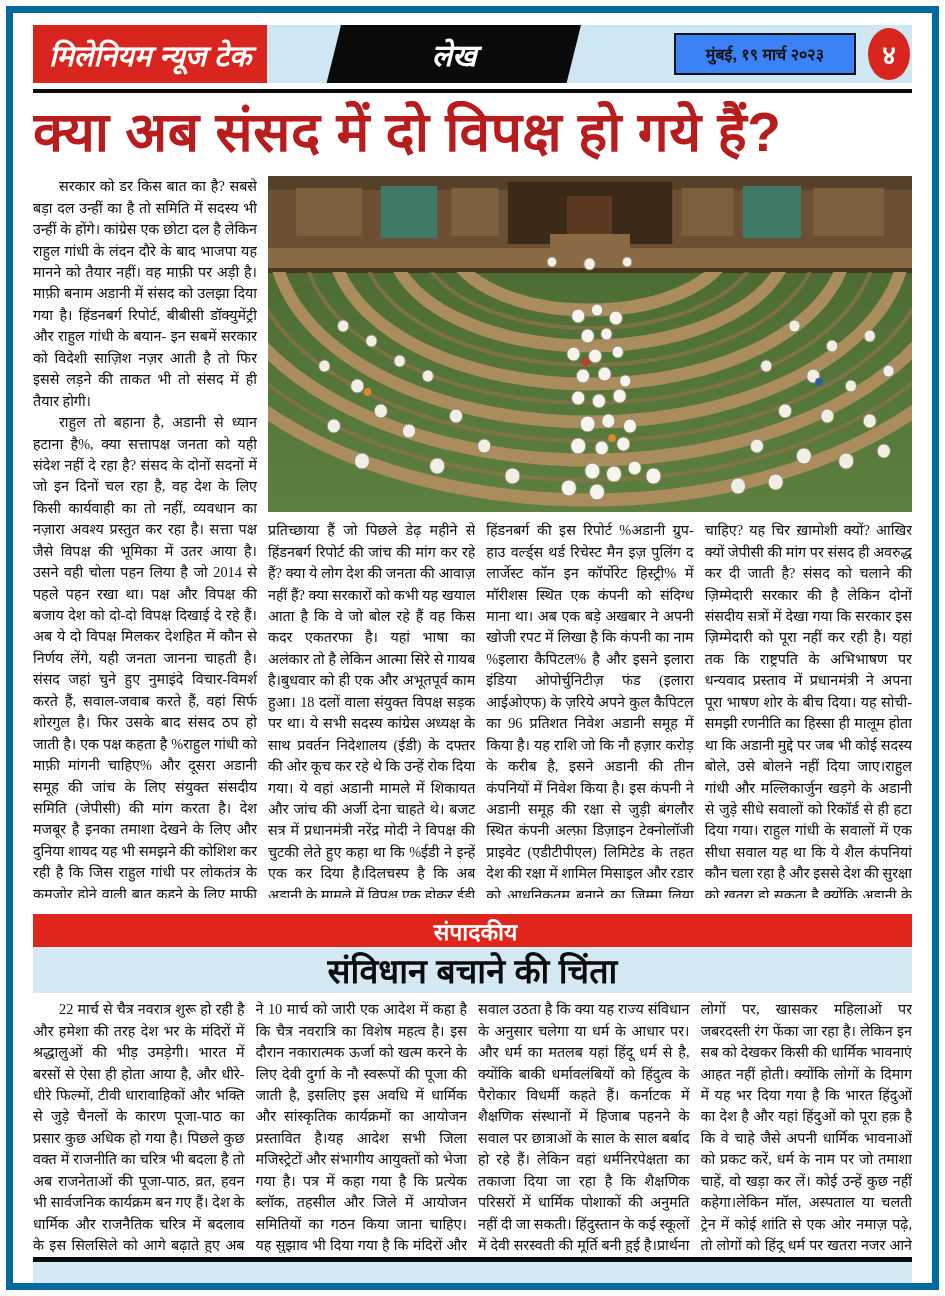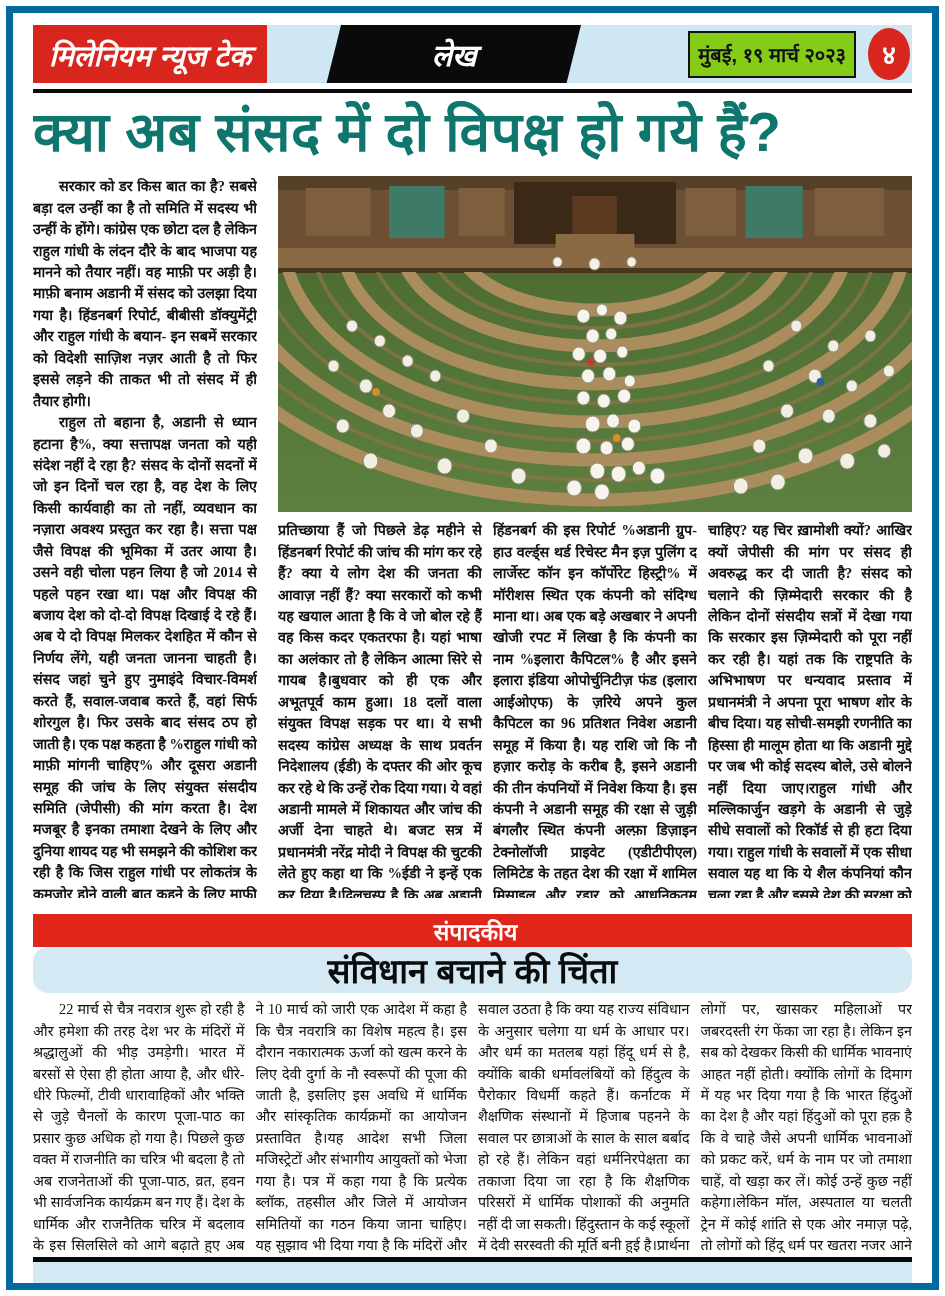--- a/index.html
+++ b/index.html
@@ -10,45 +10,45 @@
   
   .masthead{position:relative;height:58px;background:#cfe7f3;display:flex;align-items:stretch;}
   .nameplate{background:#d8251d;color:#fff;display:flex;align-items:center;padding:0 16px;
              font-family:"Liberation Sans","DejaVu Sans",sans-serif;font-weight:bold;font-style:italic;
              font-size:29px;white-space:nowrap;flex:0 0 auto;}
   .section-tab{position:absolute;left:50%;top:0;transform:translateX(-58%) skewX(-14deg);background:#0a0a0a;
                color:#fff;height:58px;width:240px;display:flex;align-items:center;justify-content:center;
                font-family:"Liberation Sans","DejaVu Sans",sans-serif;font-weight:bold;font-style:italic;font-size:30px;}
   .tab-text{transform:skewX(14deg);}
   .mast-right{margin-left:auto;display:flex;align-items:center;gap:12px;padding-right:2px;}
-  .dateline{background:#84cc16;border:2px solid #111;font-family:"Liberation Sans","DejaVu Sans",sans-serif;
-            font-weight:bold;font-size:20px;padding:8px 8px;white-space:nowrap;}
+  .dateline{background:#3b82f6;border:2px solid #111;font-family:"Liberation Sans","DejaVu Sans",sans-serif;
+            font-weight:bold;font-size:16px;padding:8px 30px;white-space:nowrap;}
   .pagenum{background:#d8251d;color:#fff;width:42px;height:52px;border-radius:50%;display:flex;align-items:center;
            justify-content:center;font-family:"Liberation Sans","DejaVu Sans",sans-serif;font-weight:bold;font-size:26px;}
   .black-rule{height:4px;background:#0a0a0a;margin:6px 0 8px 0;}
 
   
   .headline{font-family:"Liberation Sans","DejaVu Sans",sans-serif;font-weight:800;font-size:55px;line-height:1.15;
-            color:#0f766e;margin:2px 0 12px 0;letter-spacing:0.5px;white-space:nowrap;overflow:hidden;}
-
-  
-  .article{display:grid;grid-template-columns:224px 1fr;column-gap:21px;height:722px;overflow:hidden;font-weight:bold;}
+            color:#b91c1c;margin:2px 0 12px 0;letter-spacing:0.5px;white-space:nowrap;overflow:hidden;}
+
+  
+  .article{display:grid;grid-template-columns:224px 1fr;column-gap:11px;height:722px;overflow:hidden;}
   .body-text p{margin:0;text-align:justify;font-size:14.3px;line-height:1.5;}
   .ind{text-indent:26px;}
   .colA{overflow:hidden;height:722px;}
   .art-right{display:flex;flex-direction:column;}
   .photo-wrap{height:336px;margin-bottom:8px;overflow:hidden;background:#4f6e34;}
   .photo-wrap svg{display:block;width:100%;height:100%;}
   .cols3{display:grid;grid-template-columns:repeat(3,1fr);column-gap:11px;flex:1;overflow:hidden;}
   .cols3 > div{overflow:hidden;}
 
   
   .ed-kicker{margin-top:16px;height:33px;background:#e0251b;color:#fff;display:flex;align-items:center;justify-content:center;
              font-family:"Liberation Sans","DejaVu Sans",sans-serif;font-weight:bold;font-size:23px;padding-left:6px;}
-  .ed-headband{height:46px;background:#d4e9f4;display:flex;align-items:center;justify-content:center;border-radius:15px;}
+  .ed-headband{height:46px;background:#d4e9f4;display:flex;align-items:center;justify-content:center;}
   .ed-headline{font-family:"Liberation Sans","DejaVu Sans",sans-serif;font-weight:800;font-size:34px;color:#0b0b0b;}
   .ed-cols{display:grid;grid-template-columns:repeat(4,1fr);column-gap:11px;height:254px;overflow:hidden;margin-top:6px;}
   .ed-cols > div{overflow:hidden;}
   .bottom-rule{height:5px;background:#0a0a0a;margin-top:4px;}
   .bottom-strip{height:26px;background:#d4e9f4;}
 </style>
 </head>
 <body>
 
 <div class="page">

